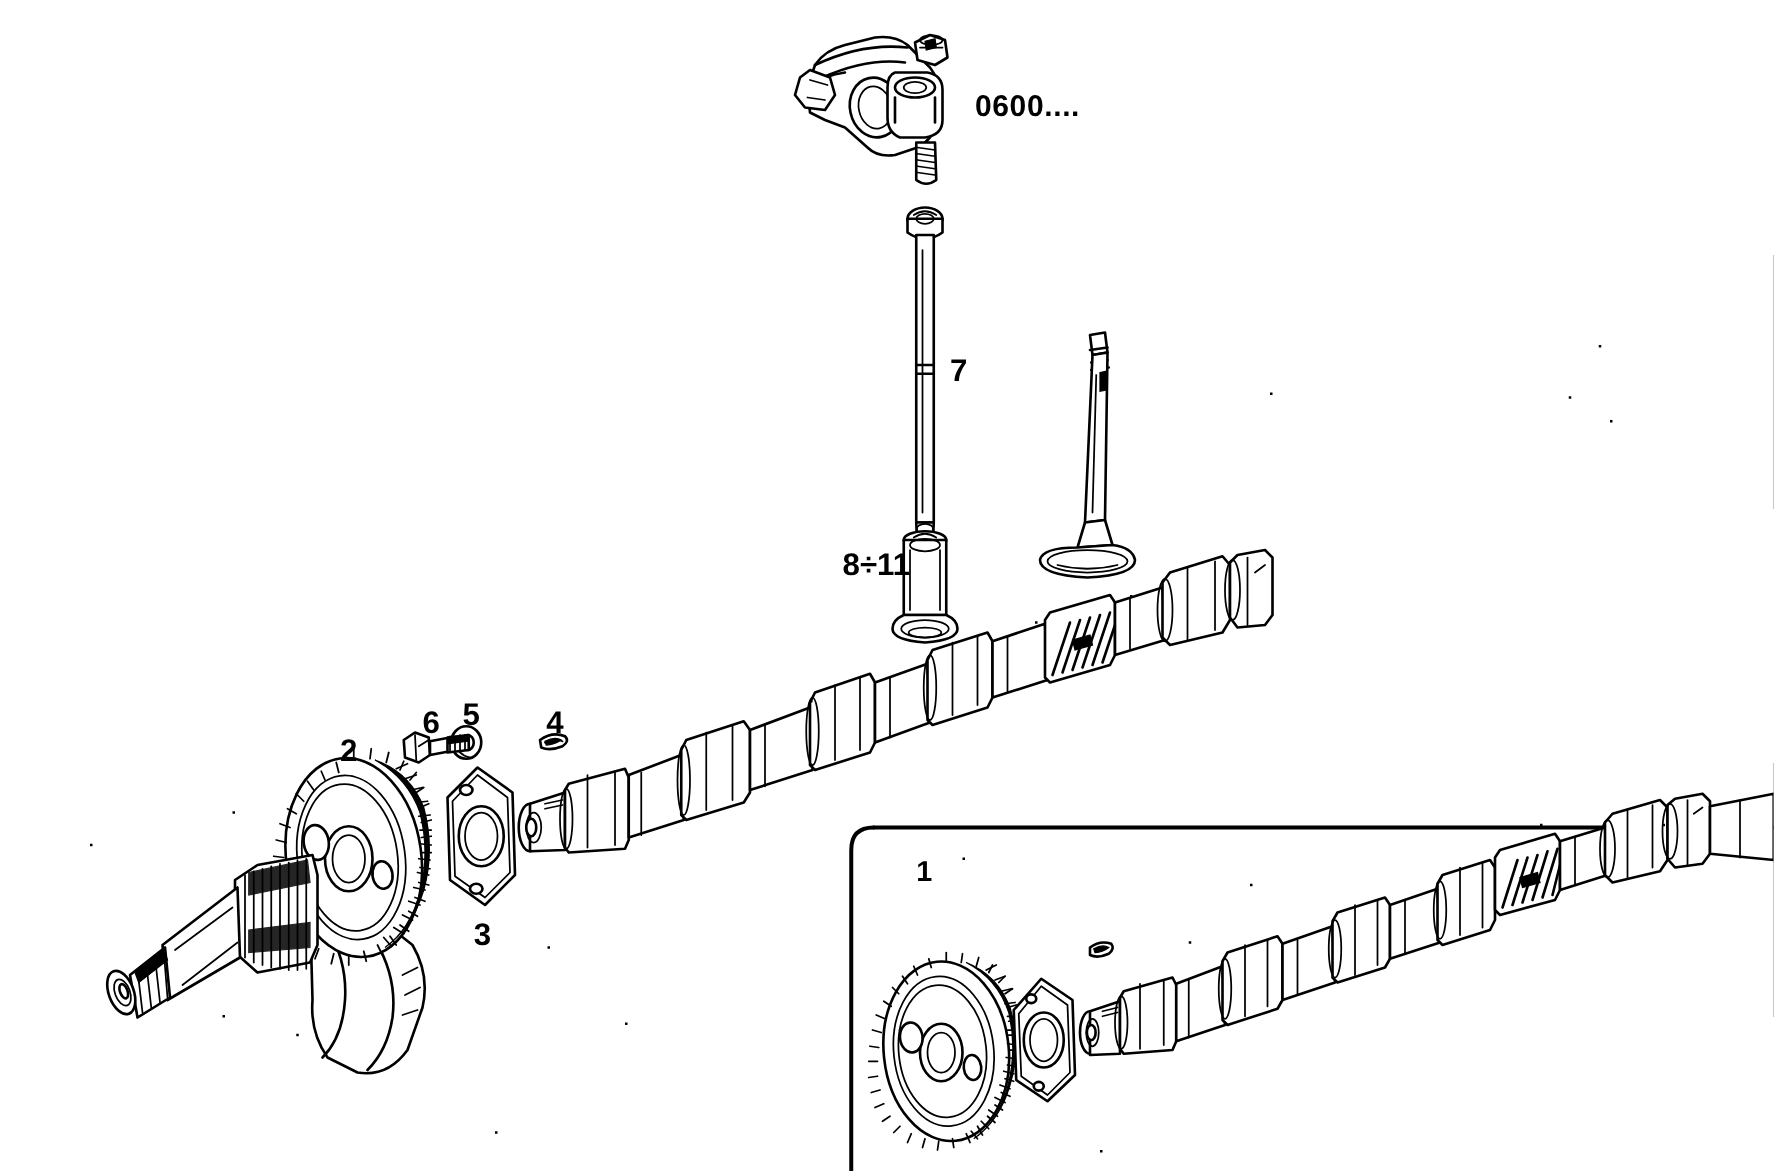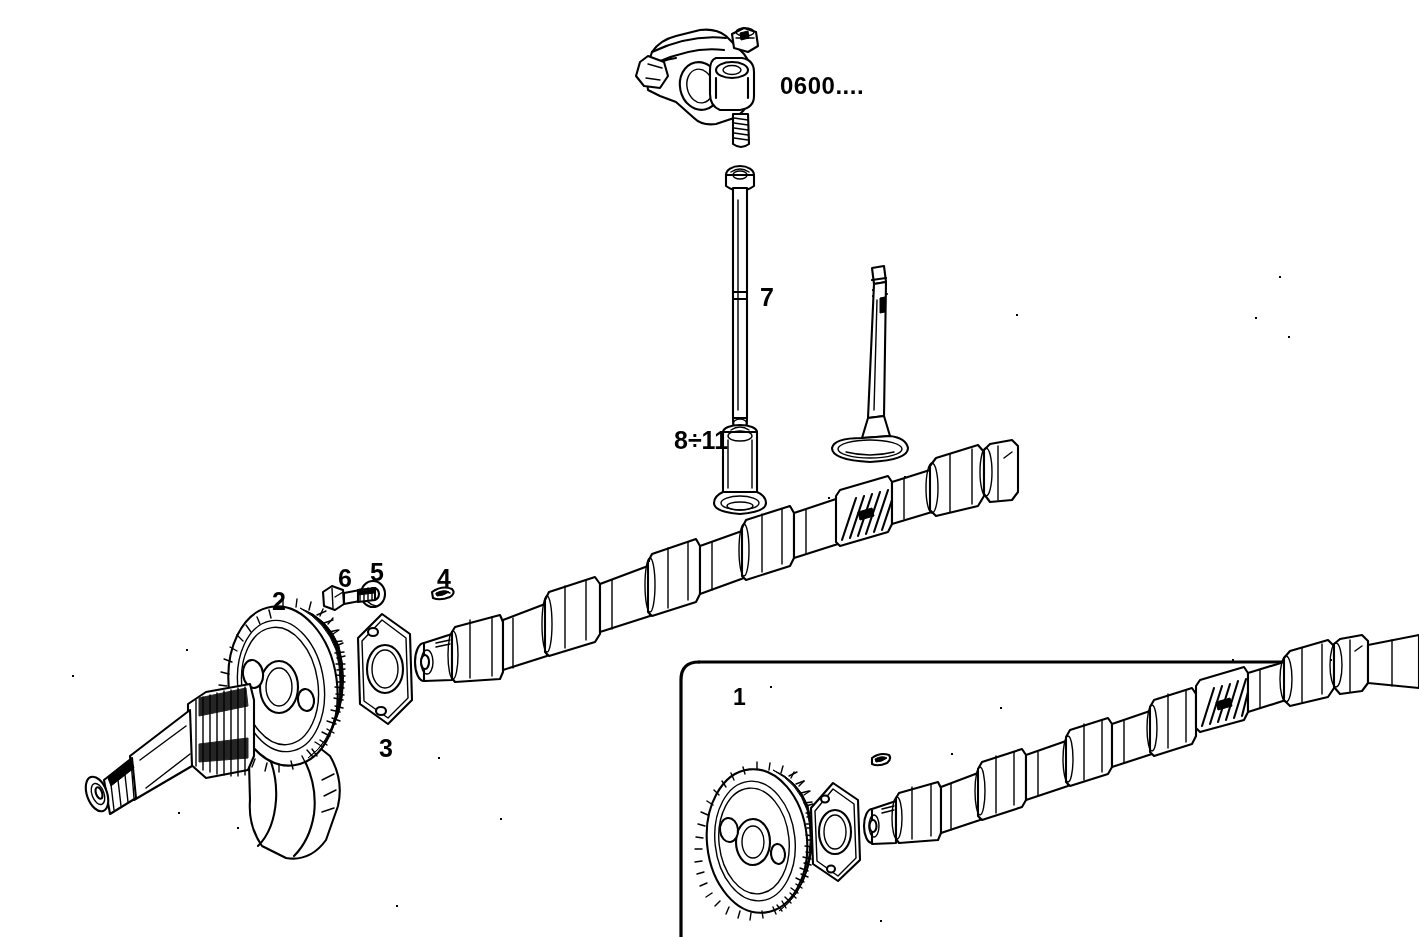--- a/index.html
+++ b/index.html
@@ -542,21 +542,21 @@
       <rect x="880" y="920" width="2" height="2"></rect>
       <rect x="648" y="560" width="2" height="2"></rect>
       <rect x="396" y="905" width="2" height="2"></rect>
     </g>
   </svg>
 
   <div class="callout callout-ref" style="left:780px; top:74px;">0600....</div>
 
   <div class="callout callout-num" style="left:760px; top:285px;">7</div>
 
-  <div class="callout callout-range" style="left:674px; top:428px;">8÷11</div>
+  <div class="callout callout-range" style="left:674px; top:440px;">8÷11</div>
 
   <div class="callout callout-num" style="left:338px; top:566px;">6</div>
 
   <div class="callout callout-num" style="left:370px; top:560px;">5</div>
 
   <div class="callout callout-num" style="left:437px; top:566px;">4</div>
 
   <div class="callout callout-num" style="left:272px; top:589px;">2</div>
 
   <div class="callout callout-num" style="left:379px; top:736px;">3</div>

